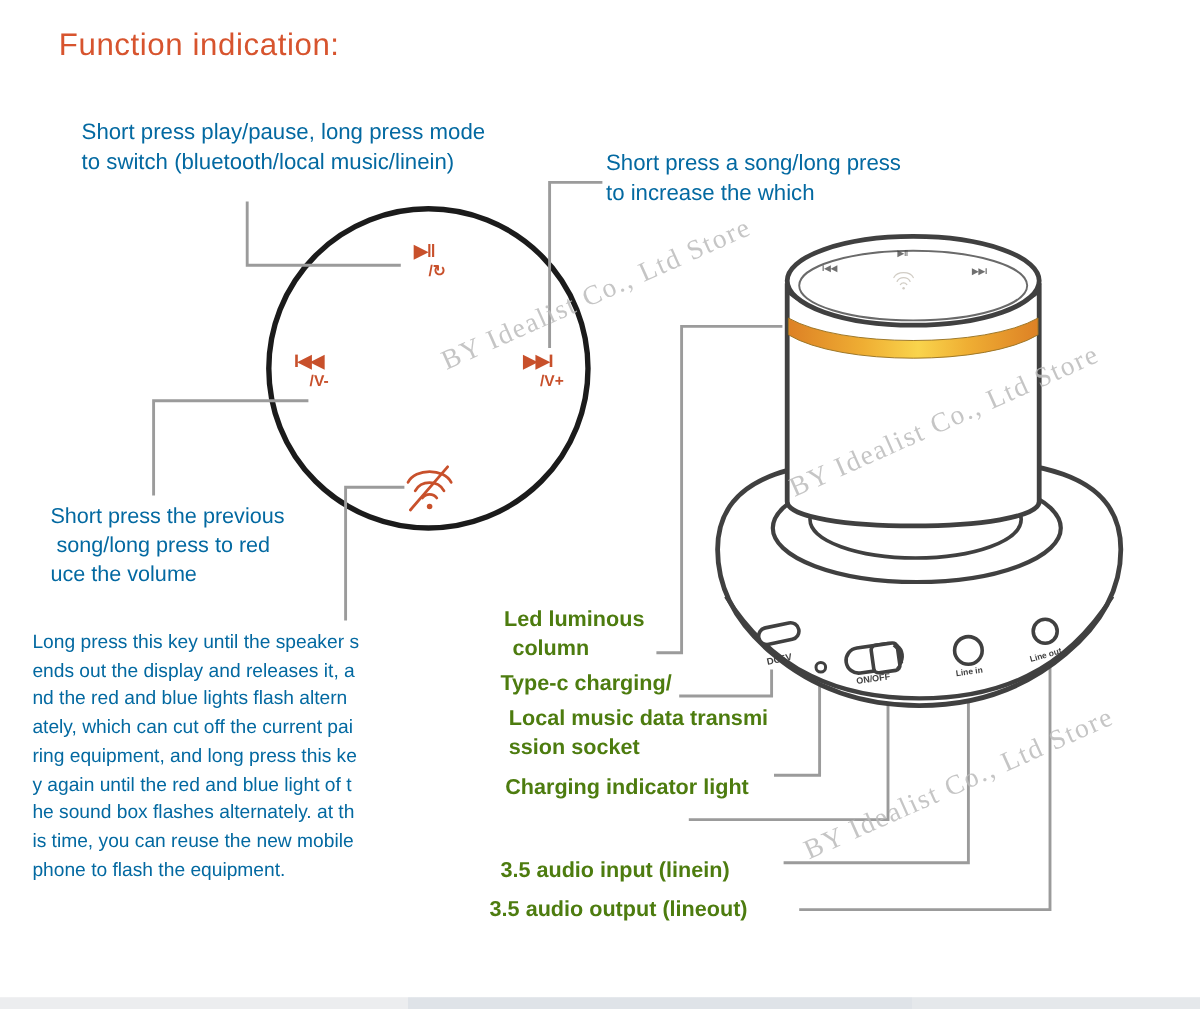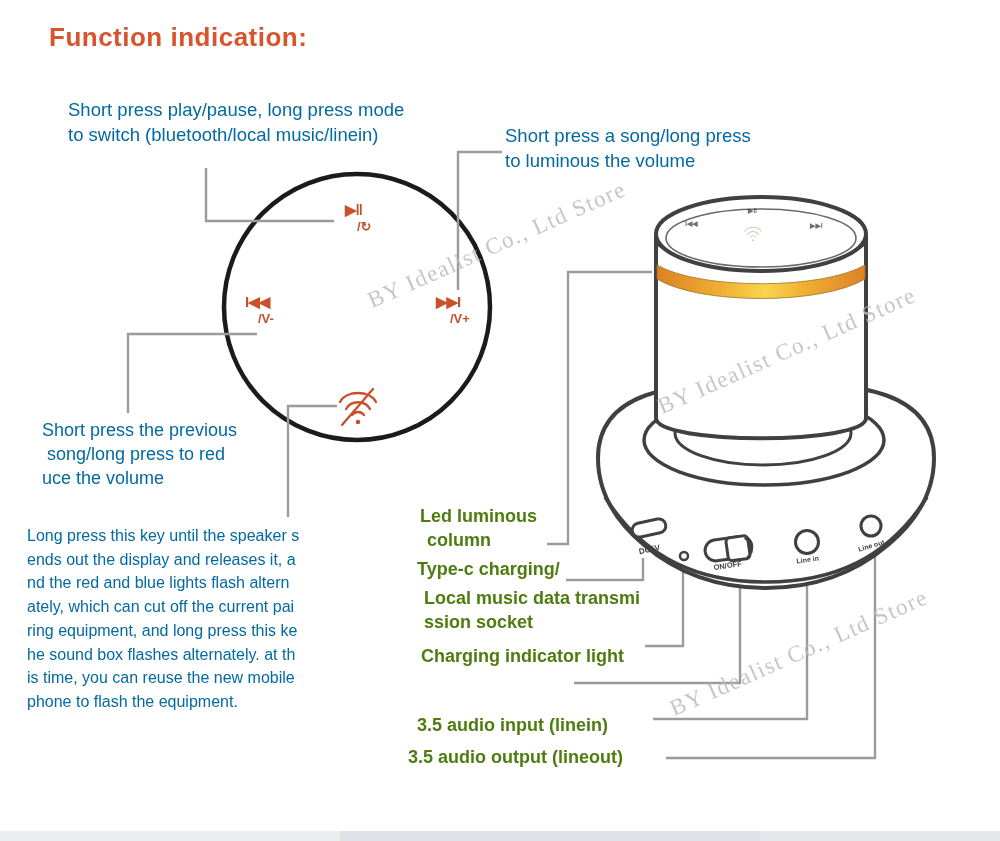--- a/index.html
+++ b/index.html
@@ -1,19 +1,19 @@
 <!DOCTYPE html>
 <html><head>
 <meta charset="utf-8">
 <style>
   html,body{margin:0;padding:0;background:#fff;}
   #canvas{position:relative;width:1000px;height:841px;background:#ffffff;overflow:hidden;
           font-family:"Liberation Sans",sans-serif;}
   .abs{position:absolute;white-space:nowrap;}
-  .title{font-size:26px;font-weight:700;color:#d7542e;letter-spacing:.5px;}
+  .title{font-size:26px;font-weight:400;color:#d7542e;letter-spacing:.5px;}
   .blk{color:#0369a1;font-weight:400;}
   .b1{font-size:18.5px;line-height:25px;}
   .b3{font-size:18px;line-height:22px;}
   .para{font-size:16px;line-height:23.7px;}
   .lbl{font-size:18px;color:#4d7c0f;font-weight:700;}
   .cicon{color:#c8502b;font-weight:700;line-height:1;}
   .cicon .main{font-size:15px;letter-spacing:-1px;}
   .cicon .sub{font-size:13px;}
   .wm{font-family:"Liberation Serif",serif;font-size:23px;color:#bcbcbc;opacity:.85;
       letter-spacing:1.5px;transform:translate(-50%,-50%) rotate(-24deg);}
@@ -108,32 +108,33 @@
       <text x="872" y="548" font-size="7" text-anchor="middle" transform="rotate(-16 872 548)">Line out</text>
     </g>
   </svg>
 
   <div class="abs title" style="left:49px;top:22px;">Function indication:</div>
 
   <div class="abs blk b1" style="left:68px;top:97px;">Short press play/pause, long press mode</div>
   <div class="abs blk b1" style="left:68px;top:122px;">to switch (bluetooth/local music/linein)</div>
 
   <div class="abs blk b1" style="left:505px;top:123px;">Short press a song/long press</div>
-  <div class="abs blk b1" style="left:505px;top:148px;">to luminous the volume</div>
+  <div class="abs blk b1" style="left:505px;top:148px;">to increase the which</div>
 
   <div class="abs blk b3" style="left:42px;top:419px;">Short press the previous</div>
   <div class="abs blk b3" style="left:47px;top:443px;"> song/long press to red</div>
   <div class="abs blk b3" style="left:42px;top:467px;">uce the volume</div>
 
   <div class="abs blk para" style="left:27px;top:524px;">
     <div>Long press this key until the speaker s</div>
     <div>ends out the display and releases it, a</div>
     <div>nd the red and blue lights flash altern</div>
     <div>ately, which can cut off the current pai</div>
     <div>ring equipment, and long press this ke</div>
+    <div>y again until the red and blue light of t</div>
     <div>he sound box flashes alternately. at th</div>
     <div>is time, you can reuse the new mobile</div>
     <div>phone to flash the equipment.</div>
   </div>
 
   <div class="abs lbl" style="left:420px;top:506px;">Led luminous</div>
   <div class="abs lbl" style="left:427px;top:530px;">column</div>
   <div class="abs lbl" style="left:417px;top:559px;">Type-c charging/</div>
   <div class="abs lbl" style="left:424px;top:588px;">Local music data transmi</div>
   <div class="abs lbl" style="left:424px;top:612px;">ssion socket</div>

